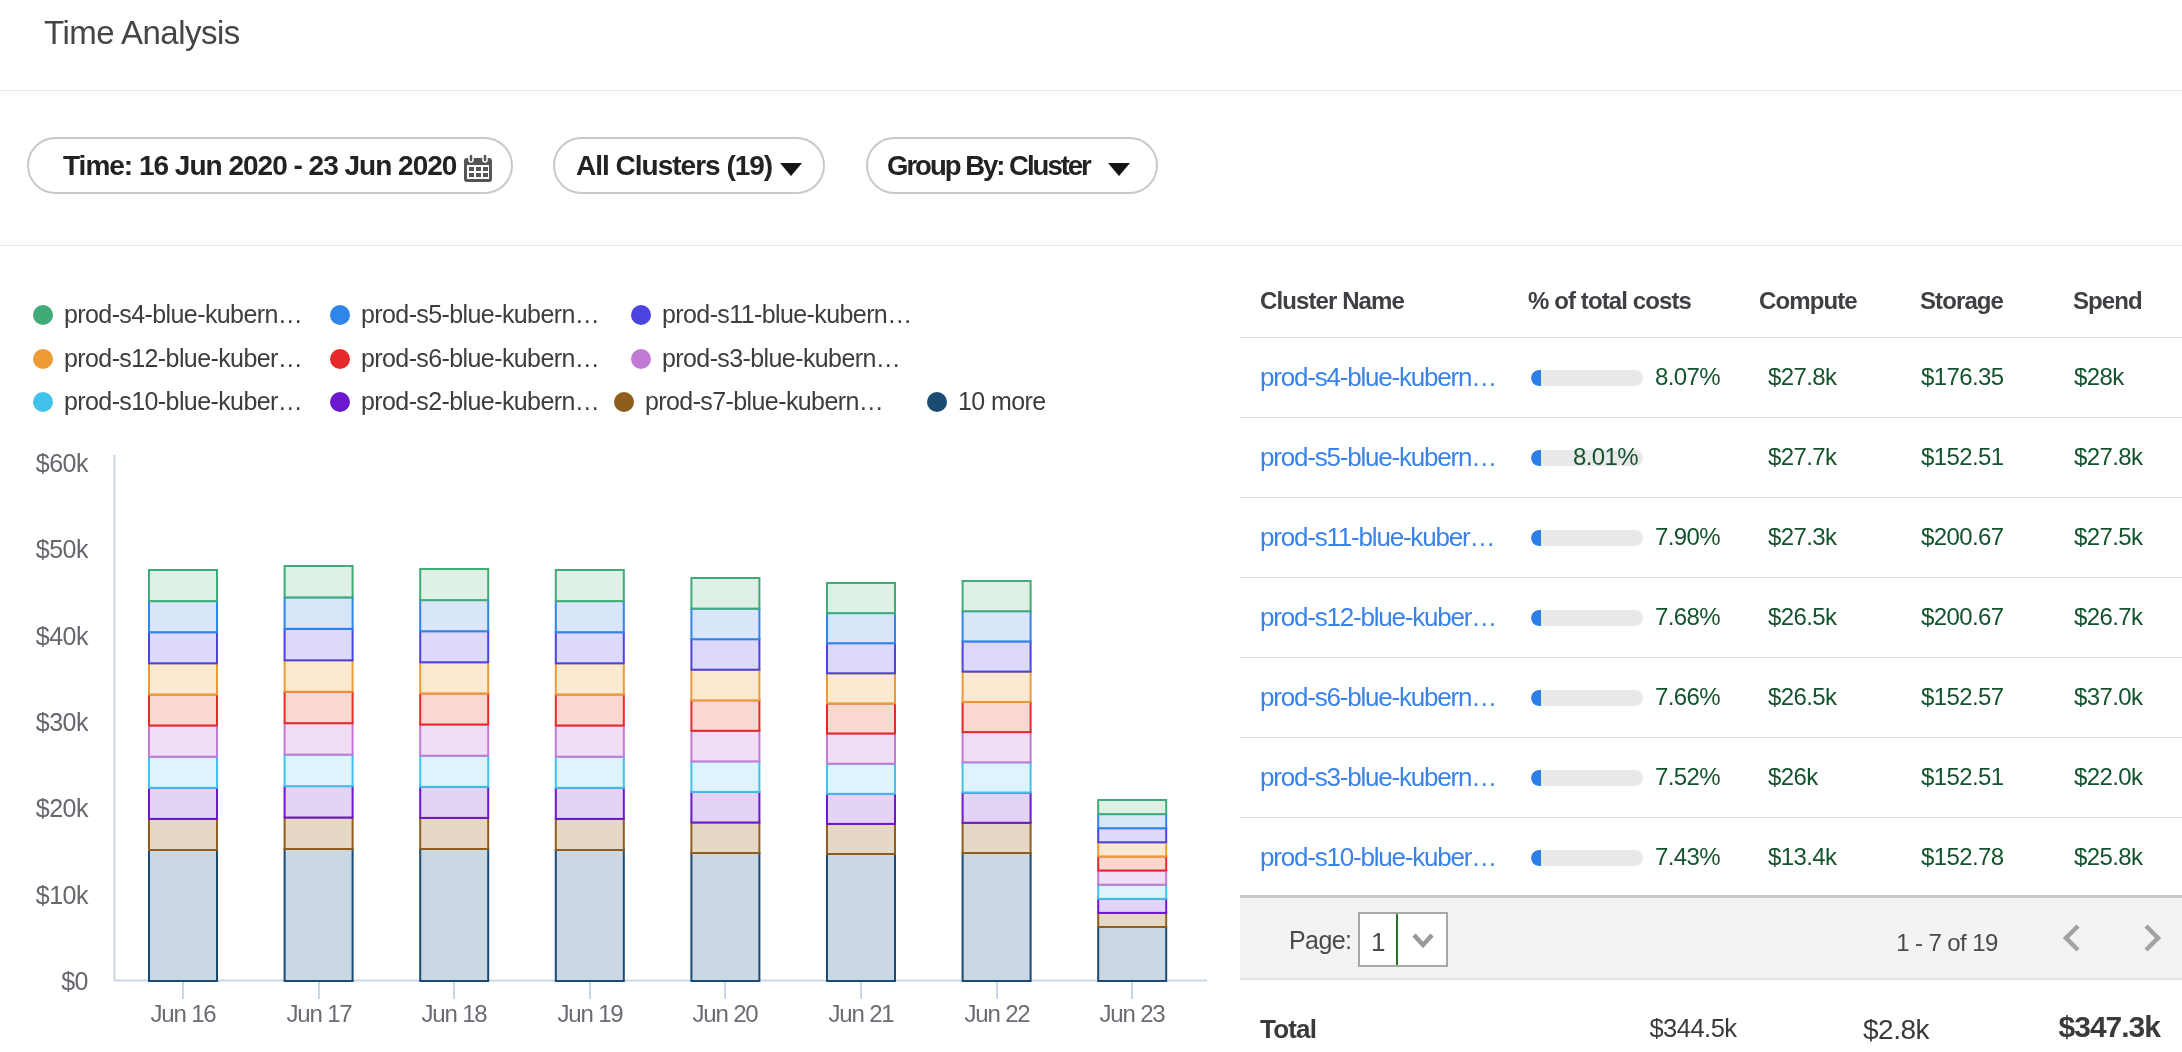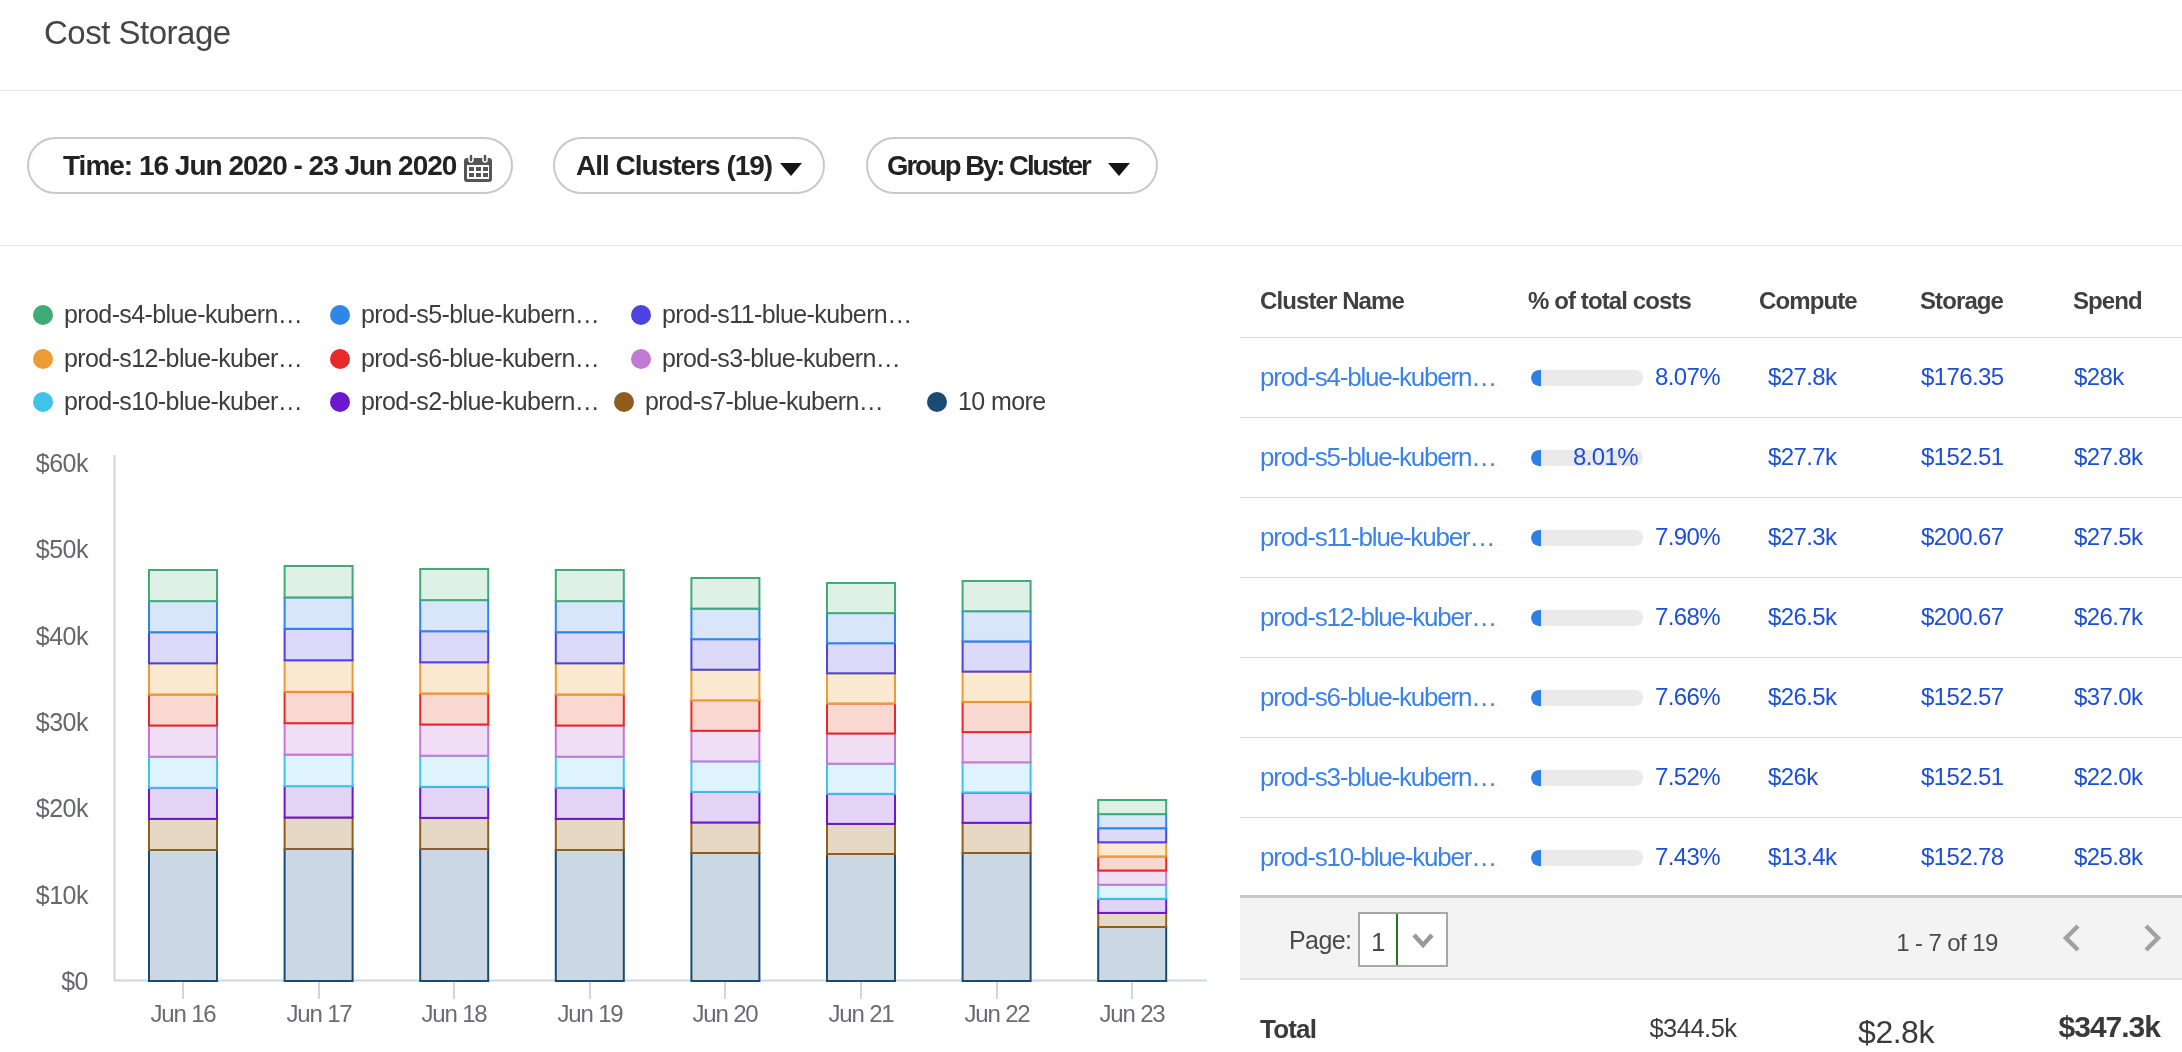--- a/index.html
+++ b/index.html
@@ -8,28 +8,28 @@
 .hr{left:0;width:2182px;height:1px;background:#e8e8e8}
 .pill{height:57px;border:2px solid #c9c9c9;border-radius:29px;display:flex;align-items:center;font-weight:bold;font-size:28px;letter-spacing:-1px;color:#222;white-space:nowrap}
 .tri{width:0;height:0;border-left:11px solid transparent;border-right:11px solid transparent;border-top:13px solid #151515;margin-left:8px;margin-top:7px}
 .leg{display:flex;align-items:center;font-size:25px;letter-spacing:-.6px;color:#3d3d3d;white-space:nowrap}
 .dot{width:20px;height:20px;border-radius:50%;display:inline-block;margin-right:11px}
 .axl{font-size:25px;letter-spacing:-.5px;fill:#66666e;font-family:"Liberation Sans",sans-serif}
 .axx{font-size:24px;letter-spacing:-1.2px;fill:#6b6b74;font-family:"Liberation Sans",sans-serif}
 .axline{stroke:#ccd6e8;stroke-width:2}
 .th{font-weight:bold;font-size:24px;letter-spacing:-.9px;color:#3f3f44;white-space:nowrap}
 .link{color:#3b82e8;font-size:26px;letter-spacing:-1.2px;line-height:30px;white-space:nowrap}
-.val{font-size:24px;letter-spacing:-.6px;color:#1d4ed8;line-height:30px;white-space:nowrap}
+.val{font-size:24px;letter-spacing:-.6px;color:#14532d;line-height:30px;white-space:nowrap}
 .pbar{width:112px;height:16px;border-radius:8px;background:#e9e9e9;overflow:hidden}
 .pfill{display:block;width:10px;height:16px;background:#2e7ee8;border-radius:8px 0 0 8px}
 .rdiv{left:1240px;width:942px;height:1px;background:#d9d9d9}
 .pgtext{font-size:24px;letter-spacing:-.6px;color:#4a4a4a;white-space:nowrap}
 </style></head>
 <body>
-<div class="abs title">Cost Storage</div>
+<div class="abs title">Time Analysis</div>
 <div class="abs hr" style="top:90px"></div>
 <div class="abs hr" style="top:245px"></div>
 
 <div class="abs pill" style="left:27px;top:137px;width:486px;padding-left:34px">Time: 16 Jun 2020 - 23 Jun 2020
 <svg class="abs" style="left:433px;top:13px" width="32" height="32" viewBox="0 0 32 32">
 <rect x="2" y="6" width="28" height="24" rx="3" fill="#555"></rect>
 <rect x="5" y="13" width="22" height="14" fill="#fff"></rect>
 <rect x="7" y="15" width="5" height="4" fill="#555"></rect>
       <rect x="14" y="15" width="5" height="4" fill="#555"></rect>
       <rect x="21" y="15" width="5" height="4" fill="#555"></rect>
@@ -273,13 +273,13 @@
 <div class="abs pgtext" style="left:1947px;top:929px;transform:translateX(-50%)">1 - 7 of 19</div>
 <svg class="abs" style="left:2062px;top:924px" width="20" height="28" viewBox="0 0 20 28">
     <polyline points="16,2 4,14 16,26" fill="none" stroke="#a2a2a2" stroke-width="4.5"></polyline>
   </svg>
 <svg class="abs" style="left:2142px;top:924px" width="20" height="28" viewBox="0 0 20 28">
     <polyline points="4,2 16,14 4,26" fill="none" stroke="#a2a2a2" stroke-width="4.5"></polyline>
   </svg>
 
 <div class="abs" style="left:1260px;top:1014px;font-weight:bold;font-size:26px;letter-spacing:-.8px;color:#3a3a3a">Total</div>
 <div class="abs" style="left:1693px;top:1014px;transform:translateX(-50%);font-size:25.5px;letter-spacing:-.5px;color:#3a3a3a">$344.5k</div>
-<div class="abs" style="left:1896px;top:1014px;transform:translateX(-50%);font-size:32px;letter-spacing:-.5px;color:#3a3a3a">$2.8k</div>
+<div class="abs" style="left:1896px;top:1014px;transform:translateX(-50%);font-size:28px;letter-spacing:-.5px;color:#3a3a3a">$2.8k</div>
 <div class="abs" style="right:22px;top:1010px;font-weight:bold;font-size:30px;letter-spacing:-1px;color:#3a3a3a">$347.3k</div>
 </body></html>

